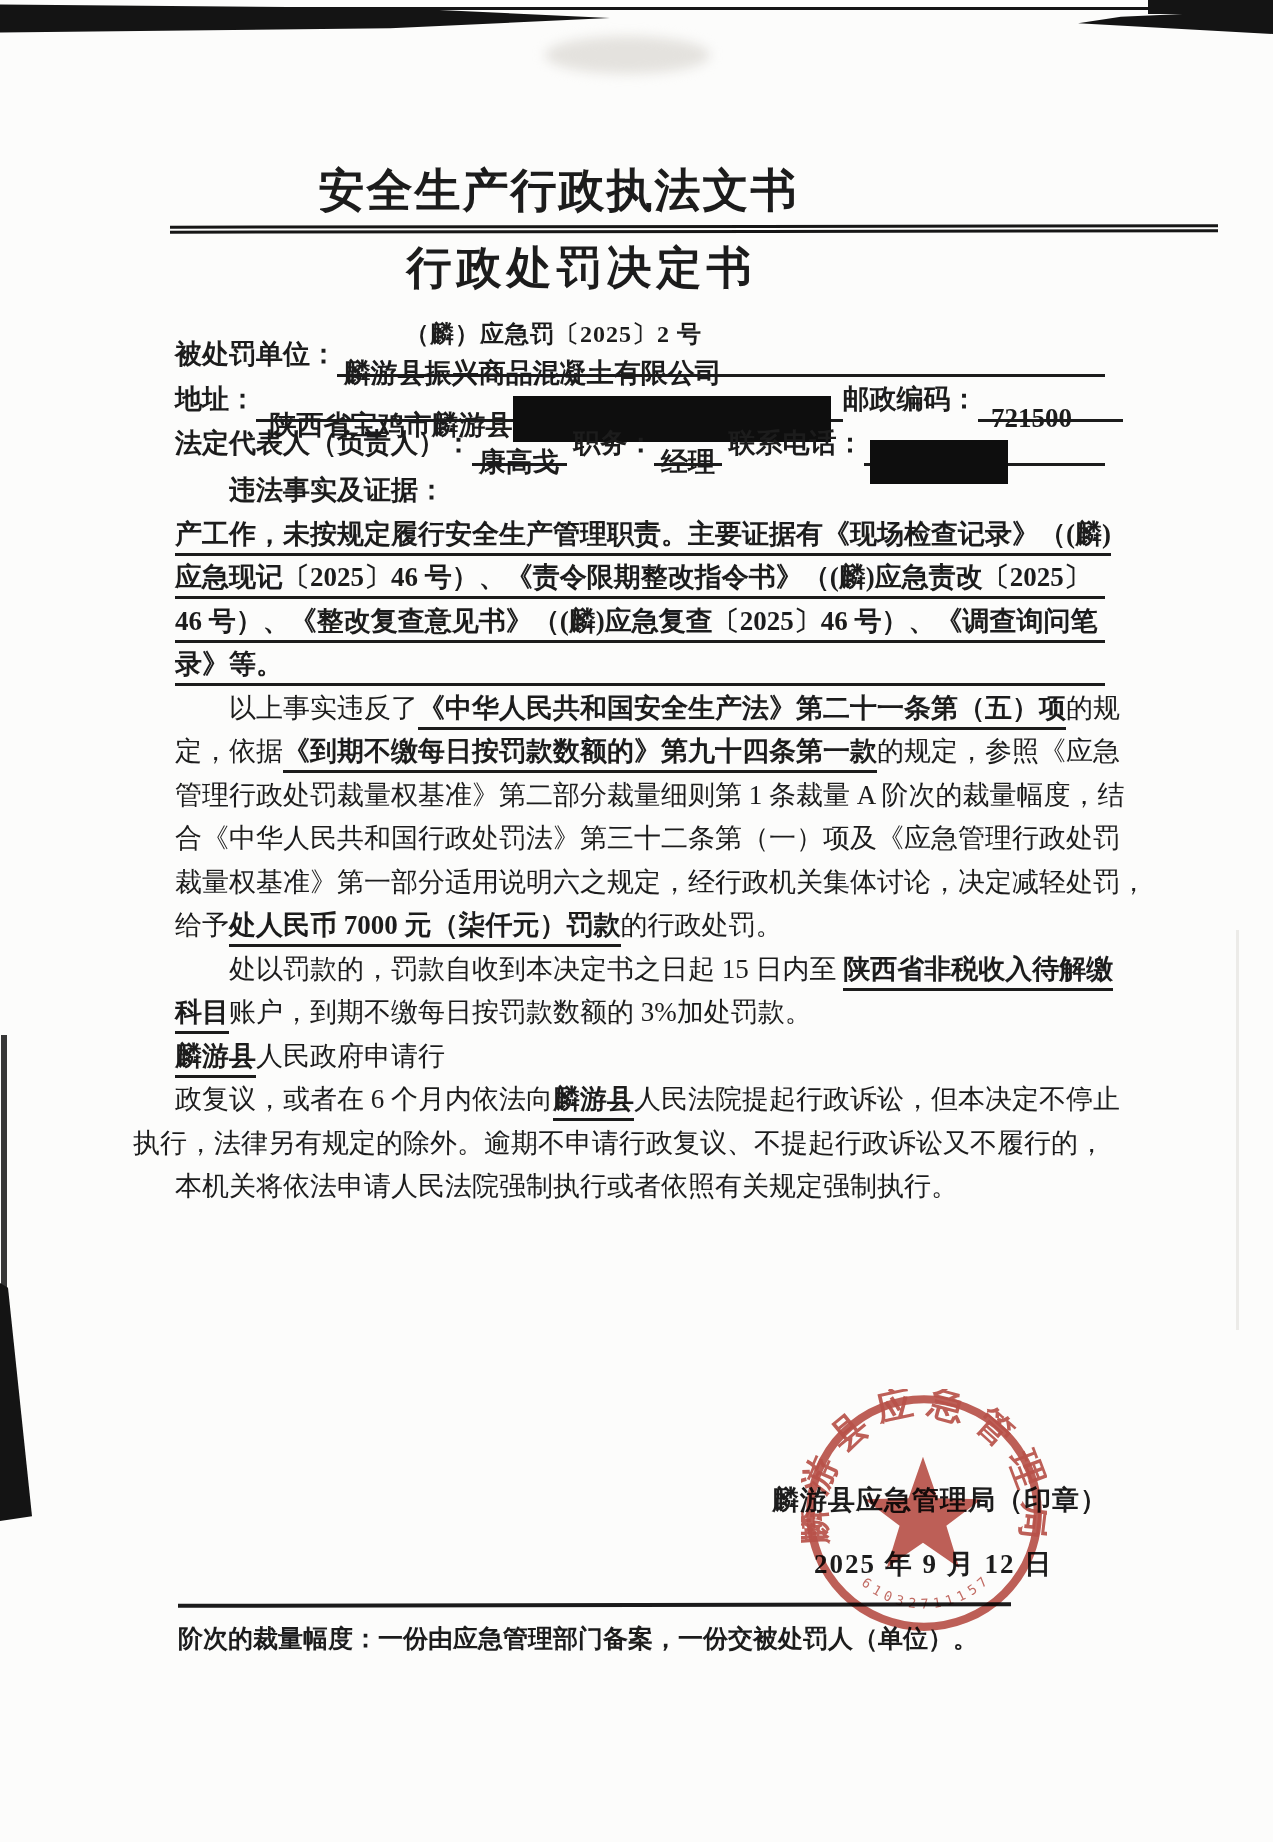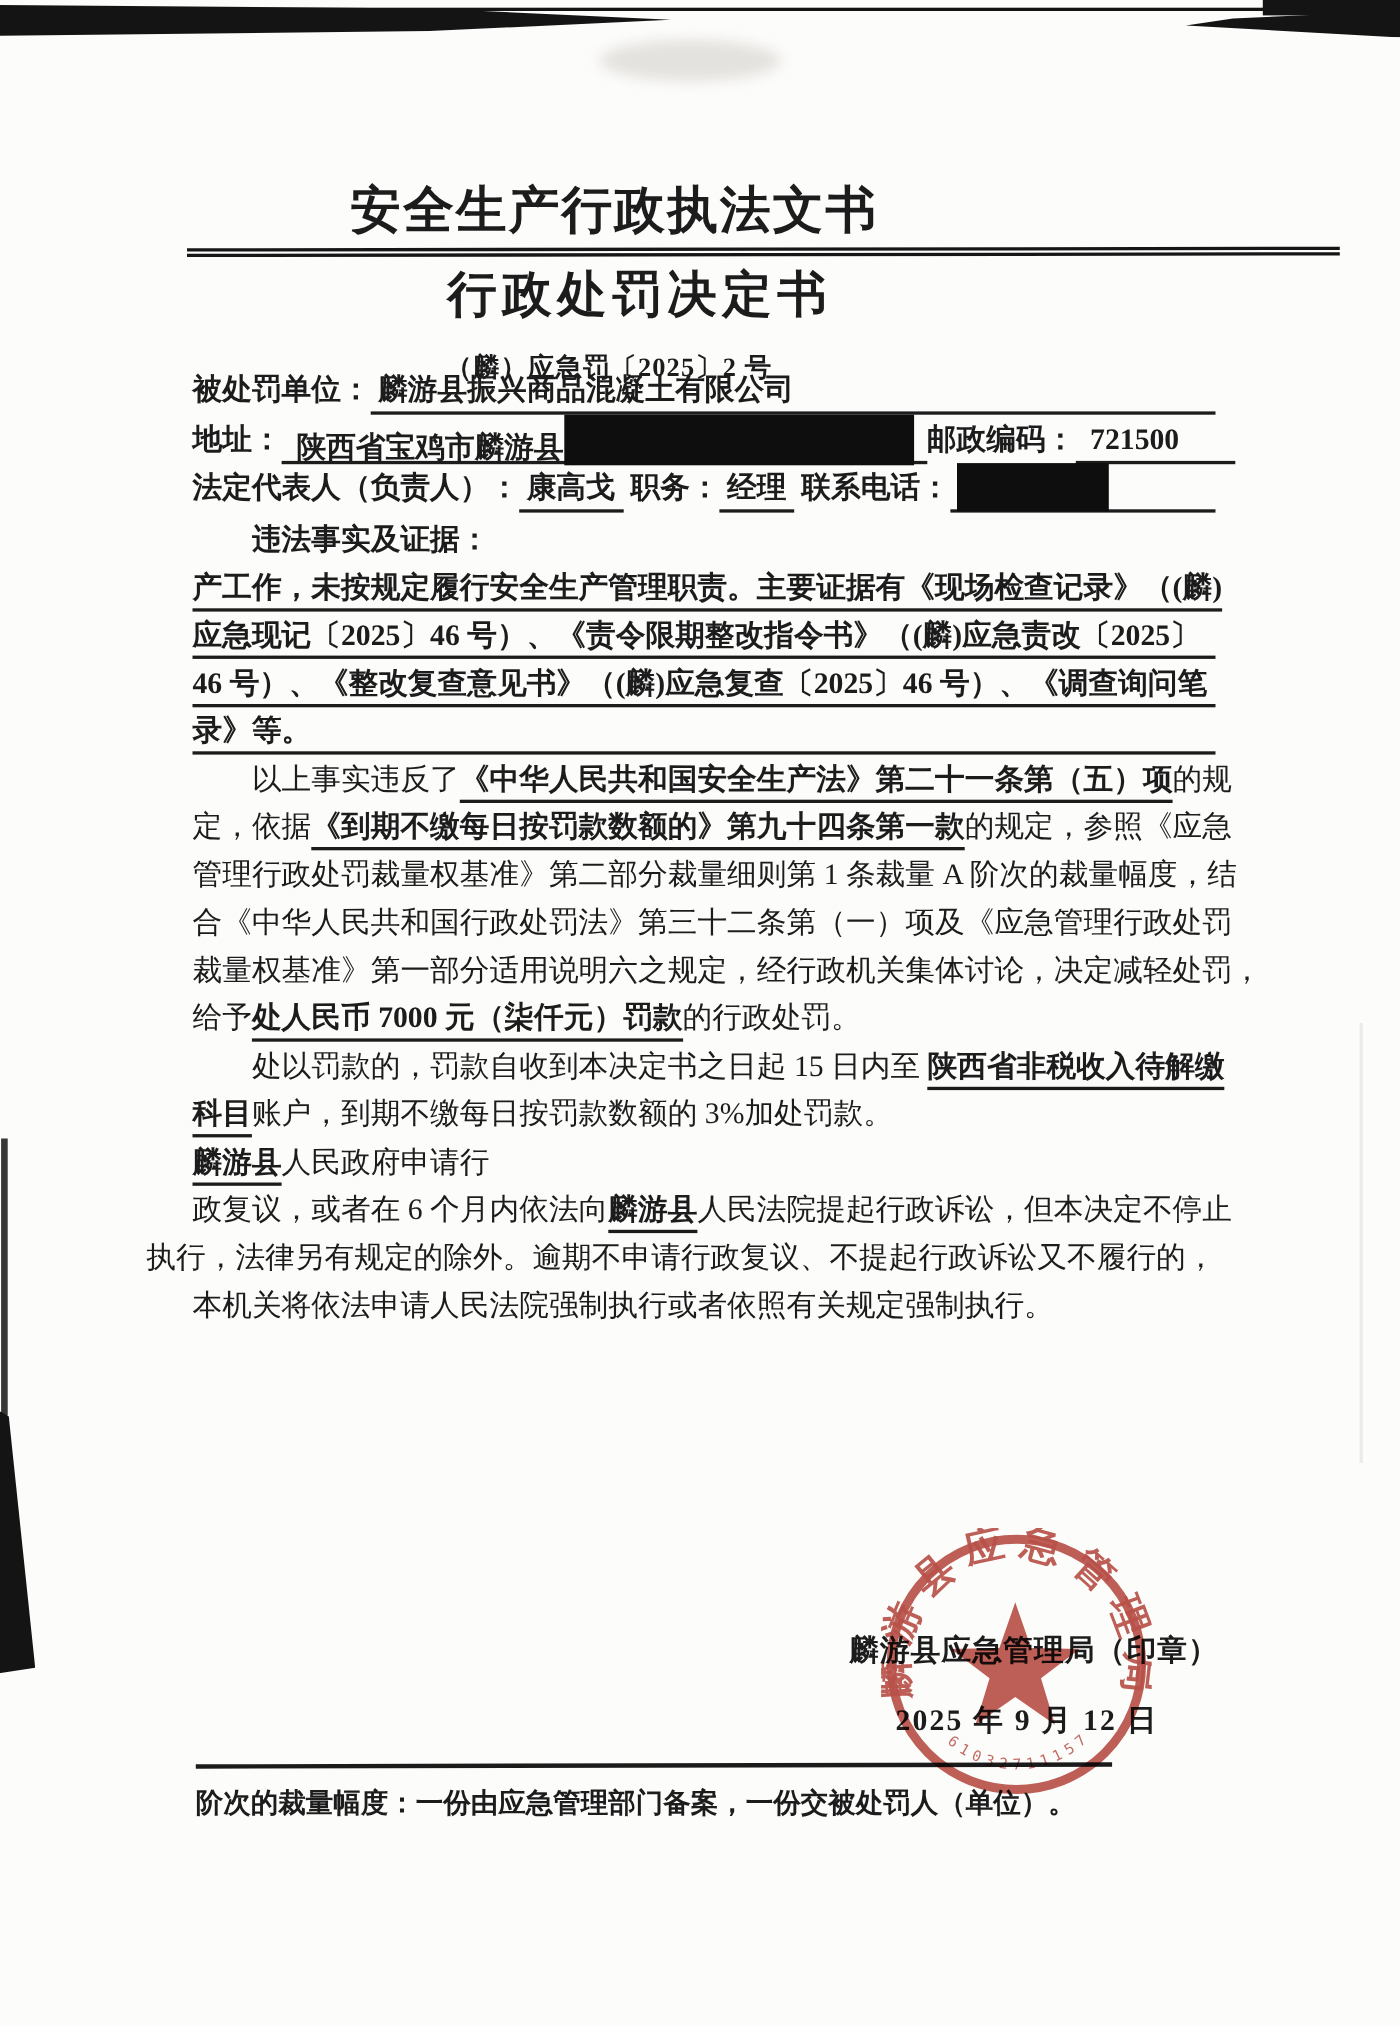--- a/index.html
+++ b/index.html
@@ -15,21 +15,21 @@
         transform:translateX(-78px); font-size:46px; font-weight:700; letter-spacing:2px; }
   .t2 { position:absolute; top:238px; left:0; width:1273px; text-align:center;
         transform:translateX(-55px); font-size:45px; font-weight:700; letter-spacing:5px; }
   .rule { position:absolute; background:#161616; }
   .docnum { position:absolute; top:318px; left:0; width:1273px; text-align:center;
         transform:translateX(-83px); font-size:24px; font-weight:700; letter-spacing:1px; }
   
   .frow { position:absolute; left:175px; display:flex; height:45px; line-height:45px;
           font-size:27px; white-space:pre; align-items:stretch; }
   .lbl  { font-weight:700; }
-  .u    { border-bottom:3px solid #1c1c1c; font-weight:700; }
+  .u    { border-bottom:3px solid #1c1c1c; font-weight:700;margin-top:19px; }
   .grow { flex:1; }
   .redact { display:inline-block; background:#0e0e0e; align-self:flex-end; }
   
   .bl { position:absolute; left:175px; width:930px; height:44px; line-height:44px;
         font-size:27px; white-space:pre; display:flex; font-weight:500; }
   .bu { border-bottom:3px solid #1c1c1c; font-weight:600; }
   .fill { flex:1; }
   .ind { padding-left:54px; }
   
   .signname { position:absolute; left:772px; top:1482px; font-size:27px; font-weight:600; letter-spacing:1px; }

